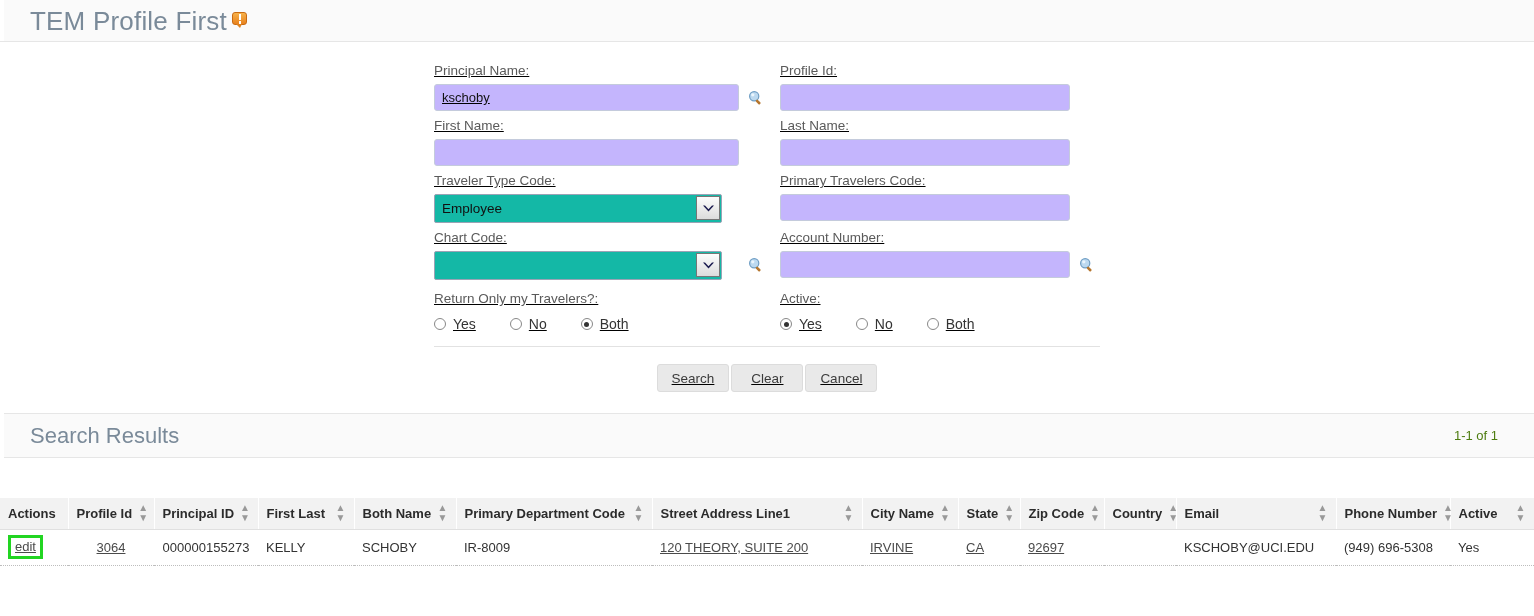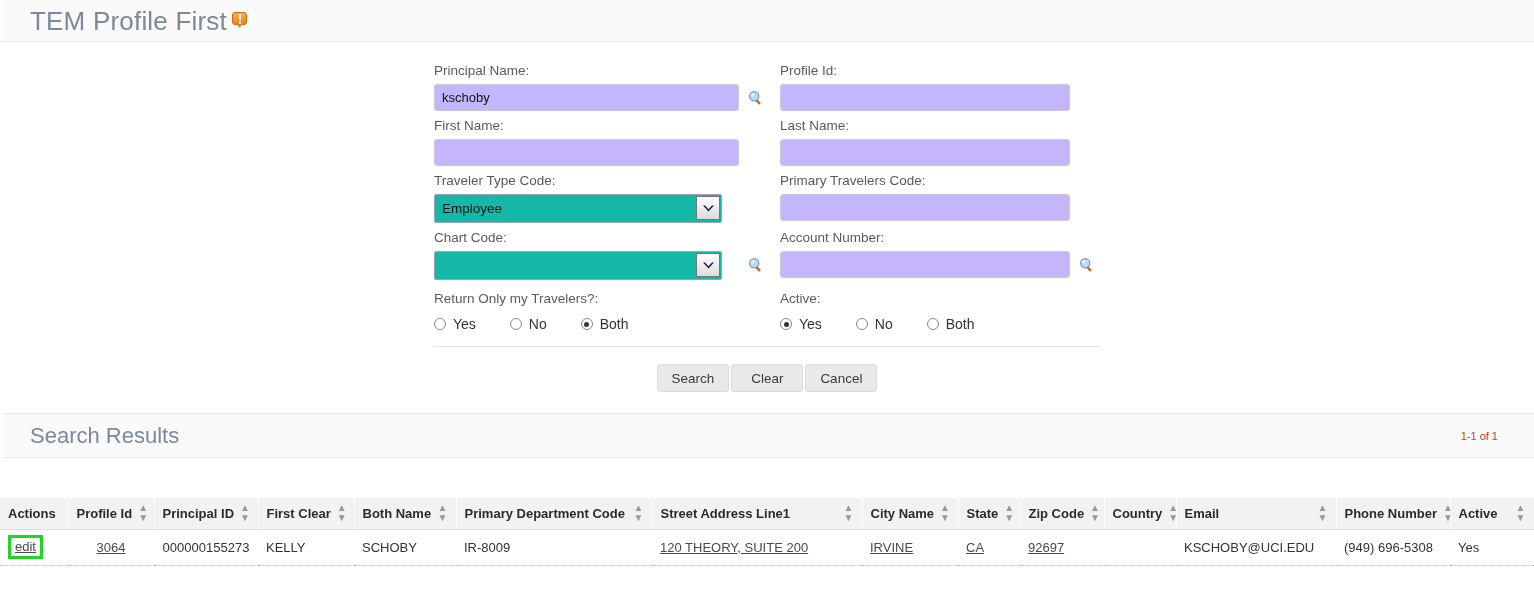--- a/index.html
+++ b/index.html
@@ -54,20 +54,21 @@
   .help-bubble span{
     position:absolute; left:6px; top:1px;
     width:2px; height:6px; background:#fff;
     box-shadow: 0 7px 0 0 #fff;
     display:block;
   }
 
   
   .form-wrap {
     padding-top: 14px;
+    text-decoration: underline;
   }
   .form-grid {
     width: 666px;
     margin: 0 auto 0 434px;
     display: grid;
     grid-template-columns: 305px 41px 290px 30px;
     row-gap: 0;
   }
   .fld-label {
     font-size: 13.5px;
@@ -186,21 +187,21 @@
   }
   .results-bar:before{
     content:"";
     position:absolute; left:0; top:-1px; bottom:-1px; width:4px;
     background:#ffffff; z-index:2;
   }
   .results-title{
     font-size: 22px; color:#7a8a99; font-weight:400; line-height:1;
   }
   .results-count{
-    font-size: 11px; color:#c2410c;
+    font-size: 13px; color:#4d7c0f;
   }
 
   table.results{
     border-collapse: collapse;
     width: 1534px;
     table-layout: fixed;
     font-size: 13px;
     margin-top: 40px;
   }
   table.results th{
@@ -438,21 +439,21 @@
           <div class="thin">
             <span>Principal ID</span>
             <span class="sort-ico">
               <i>▲</i>
               <i>▼</i>
             </span>
           </div>
         </th>
     <th>
           <div class="thin">
-            <span>First Clear</span>
+            <span>First Last</span>
             <span class="sort-ico">
               <i>▲</i>
               <i>▼</i>
             </span>
           </div>
         </th>
     <th>
           <div class="thin">
             <span>Both Name</span>
             <span class="sort-ico">

